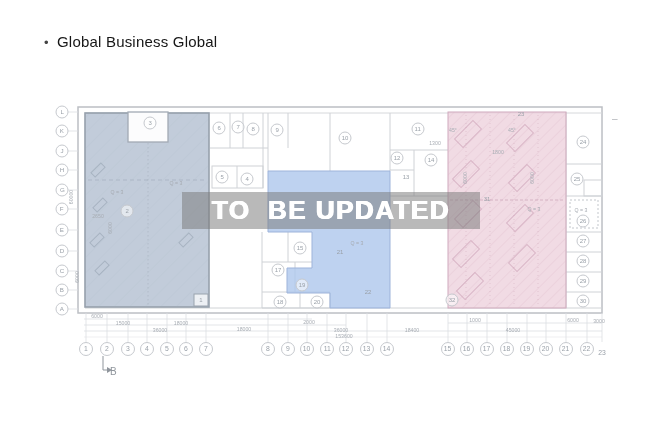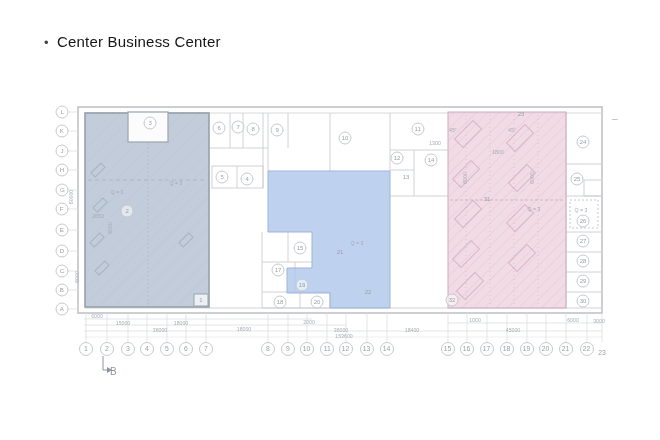--- a/index.html
+++ b/index.html
@@ -386,19 +386,22 @@
         <span>6000</span>
       </div>
       <div class="mark dim rot" style="left: 465px; top: 178px;">
         <span>6000</span>
       </div>
       <div class="mark dim rot" style="left: 532px; top: 178px;">
         <span>6000</span>
       </div>
     </div>
 
+  <div class="watermark">
+    <span>TO  BE UPDATED</span>
+  </div>
 
   <span class="bullet">•</span>
-  <div class="header-title">Center Business Center</div>
+  <div class="header-title">Global Business Global</div>
 
   <div class="bmarker">B</div>
   <div class="misc-dash">–</div>
 </div>
 
 </body></html>

